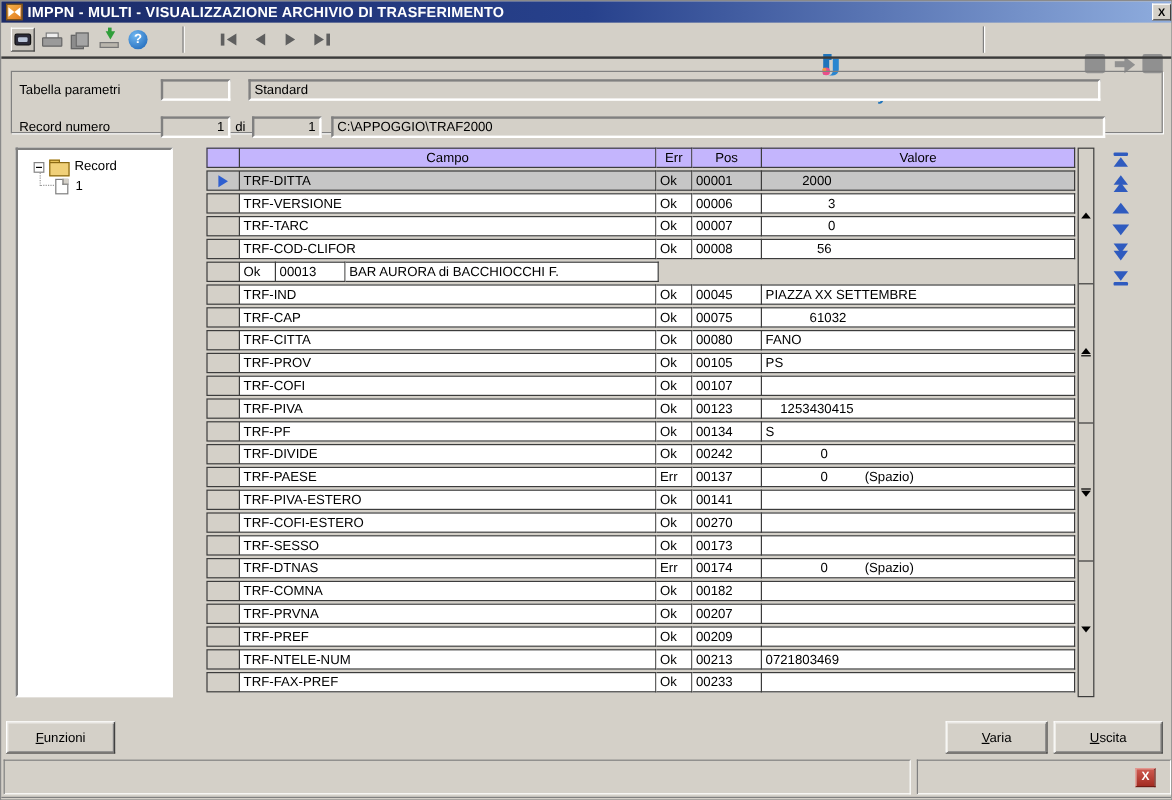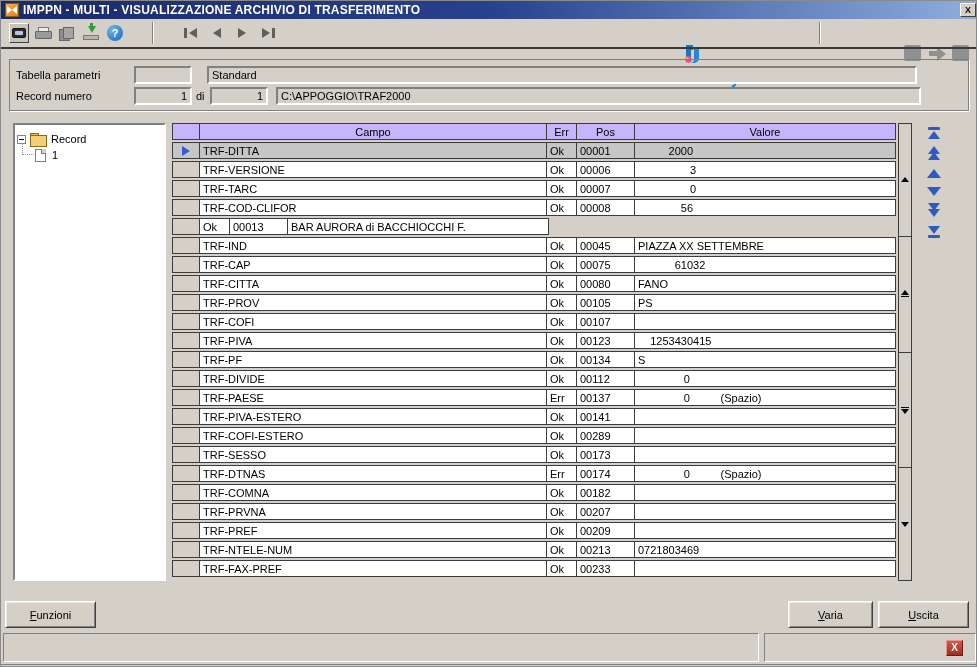--- a/index.html
+++ b/index.html
@@ -64,33 +64,33 @@
   
   .gray-ic { position:absolute; top:26px; width:17px; height:16px; background:#909090; border-radius:2px; }
   .gray-ic.arrow { background:transparent; }
   .gray-ic.arrow::before { content:""; position:absolute; left:0; top:6px; width:9px; height:5px; background:#909090; }
   .gray-ic.arrow::after { content:""; position:absolute; right:0; top:2px; width:0; height:0;
       border-top:7px solid transparent; border-bottom:7px solid transparent; border-left:9px solid #909090; }
 
   
   .params { position:absolute; left:8px; top:58px; width:960px; height:52px;
       border:1px solid #808080; box-shadow:1px 1px 0 #ffffff; padding:5px 6px; }
-  .prow { display:flex; align-items:center; height:19px; margin-bottom:2px; }
+  .prow { display:flex; align-items:center; height:19px; margin-bottom:12px; }
   .plabel { width:118px; }
   .sunken { background:#d4d0c8; border:2px solid; border-color:#808080 #ffffff #ffffff #808080; padding:0 3px;
       height:18px; line-height:14px; white-space:nowrap; overflow:hidden; }
   .f-small { width:58px; }
   .f-right { text-align:right; }
   .f-wide  { width:710px; margin-left:15px; }
   .f-path  { width:645px; margin-left:8px; }
   .di { width:14px; text-align:left; margin-left:4px; }
 
   
-  .tree { position:absolute; left:12px; top:122px; width:153px; height:458px; background:#fff;
-      border:2px solid; border-color:#808080 #ffffff #ffffff #808080; padding:6px 0; }
+  .tree { position:absolute; left:12px; top:122px; width:131px; height:458px; background:#fff;
+      border:2px solid; border-color:#808080 #ffffff #ffffff #808080; padding:6px 11px; }
   .tree-row { display:flex; align-items:center; height:16px; }
   .minus-box { width:9px; height:9px; border:1px solid #848484; background:#fff; position:relative; margin:0 4px 0 2px; flex:0 0 auto; }
   .minus-box::after { content:""; position:absolute; left:1px; top:3px; width:5px; height:1px; background:#000; }
   .folder { width:16px; height:12px; position:relative; margin-right:5px; flex:0 0 auto; }
   .folder::before { content:""; position:absolute; left:0; top:0; width:7px; height:3px; background:#e8c35c; border:1px solid #8a6914; }
   .folder::after { content:""; position:absolute; left:0; top:2px; width:15px; height:10px; background:#f0d079; border:1px solid #8a6914; }
   .tree-child { display:flex; align-items:center; height:16px; position:relative; padding-left:14px; }
   .tree-elbow { position:absolute; left:7px; top:-3px; width:12px; height:11px;
       border-left:1px dotted #9a9a9a; border-bottom:1px dotted #9a9a9a; }
   .page { width:11px; height:13px; background:#fff; border:1px solid #7f7f7f; position:relative; margin:0 6px 0 6px; flex:0 0 auto; }
@@ -350,21 +350,21 @@
       <div class="gcell c-campo">TRF-PF</div>
       <div class="gcell c-err">Ok</div>
       <div class="gcell c-pos">00134</div>
       <div class="gcell c-val">S</div>
     </div>
 
     <div class="grow">
       <div class="gcell c-sel"></div>
       <div class="gcell c-campo">TRF-DIVIDE</div>
       <div class="gcell c-err">Ok</div>
-      <div class="gcell c-pos">00112</div>
+      <div class="gcell c-pos">00242</div>
       <div class="gcell c-val">               0</div>
     </div>
 
     <div class="grow">
       <div class="gcell c-sel"></div>
       <div class="gcell c-campo">TRF-PAESE</div>
       <div class="gcell c-err">Err</div>
       <div class="gcell c-pos">00137</div>
       <div class="gcell c-val">               0          (Spazio)</div>
     </div>
@@ -374,21 +374,21 @@
       <div class="gcell c-campo">TRF-PIVA-ESTERO</div>
       <div class="gcell c-err">Ok</div>
       <div class="gcell c-pos">00141</div>
       <div class="gcell c-val"></div>
     </div>
 
     <div class="grow">
       <div class="gcell c-sel"></div>
       <div class="gcell c-campo">TRF-COFI-ESTERO</div>
       <div class="gcell c-err">Ok</div>
-      <div class="gcell c-pos">00289</div>
+      <div class="gcell c-pos">00270</div>
       <div class="gcell c-val"></div>
     </div>
 
     <div class="grow">
       <div class="gcell c-sel"></div>
       <div class="gcell c-campo">TRF-SESSO</div>
       <div class="gcell c-err">Ok</div>
       <div class="gcell c-pos">00173</div>
       <div class="gcell c-val"></div>
     </div>

